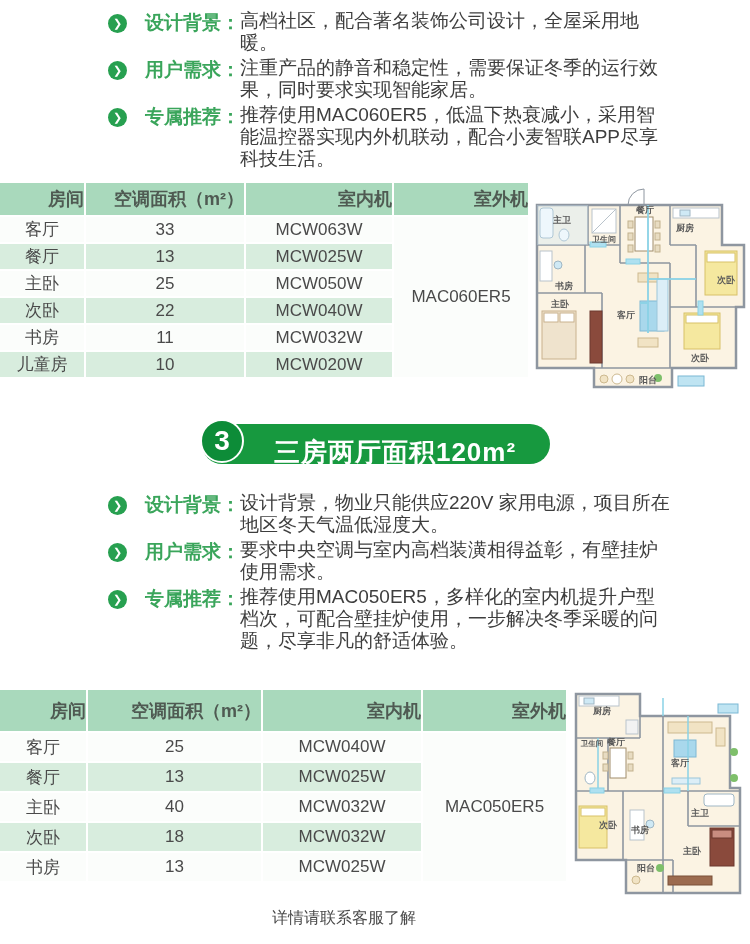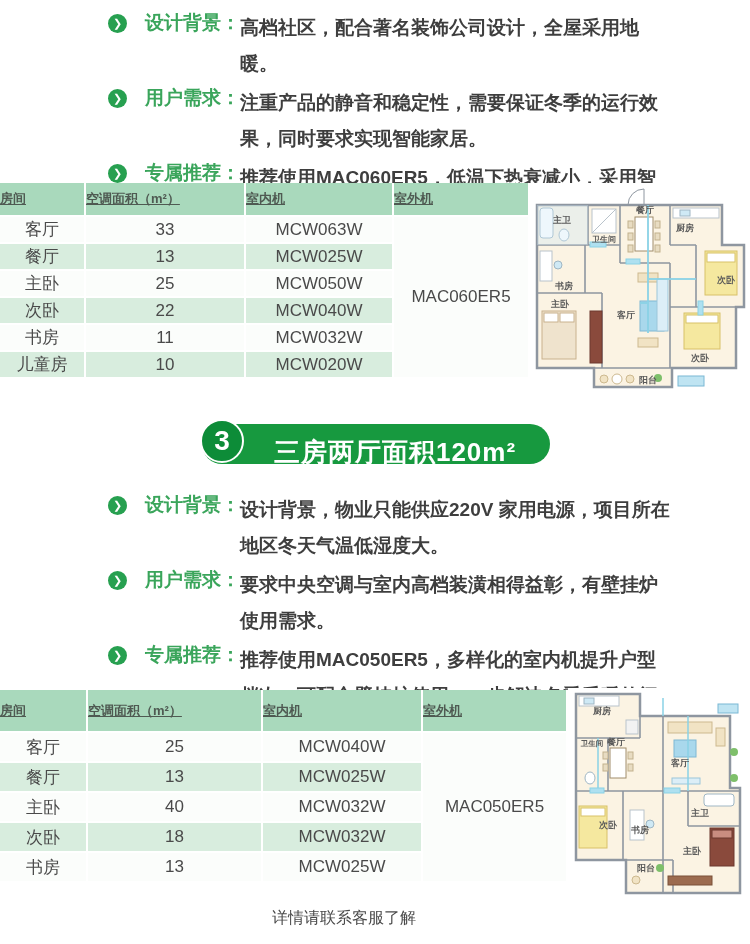--- a/index.html
+++ b/index.html
@@ -13,42 +13,42 @@
   .brow { display:flex; align-items:flex-start; }
   .bicon {
     flex:0 0 19px; width:19px; height:19px; border-radius:50%;
     background:#27a050; color:#fff; font-size:11px; font-weight:700;
     display:flex; align-items:center; justify-content:center; margin-top:4px;
   }
   .blabel {
     font-size:19px; font-weight:700; color:#3aa55b; line-height:26px;
     margin-left:18px; white-space:nowrap;
   }
-  .btext { font-size:19px; font-weight:700; color:#3e3e3e; line-height:36px; width:432px; }
+  .btext { font-size:19px; font-weight:400; color:#3e3e3e; line-height:22px; width:432px; }
   
   .badge {
     position:absolute; top:424px; left:202px; width:348px; height:40px;
     background:#17993f; border-radius:22px;
   }
   .badge-circle {
     position:absolute; left:-2px; top:-5px; width:44px; height:44px;
     border-radius:50%; background:#0d8c38; border:2px solid #ffffff;
     color:#fff; font-size:28px; font-weight:700;
     display:flex; align-items:center; justify-content:center;
   }
   .badge-title {
     position:absolute; left:48px; right:10px; top:12px; height:32px;
     display:flex; align-items:center; justify-content:center;
     color:#ffffff; font-size:26px; font-weight:700; letter-spacing:1px;
   }
   
   table.spec { position:absolute; left:0; border-collapse:separate; border-spacing:0; table-layout:fixed; }
   table.spec th {
-    background:#a9d9bc; color:#4f5a52; font-size:13px; font-weight:700;
-    text-align:left; border-right:2px solid #fff; border-bottom:2px solid #fff;text-decoration:underline;
+    background:#a9d9bc; color:#4f5a52; font-size:18px; font-weight:700;
+    text-align:right; border-right:2px solid #fff; border-bottom:2px solid #fff;
   }
   table.spec td {
     font-size:17px; color:#4a4a4a; font-weight:500; text-align:center;
     border-right:2px solid #fff; border-bottom:2px solid #fff;
   }
   table.spec tr.odd  td { background:#fbfdfb; }
   table.spec tr.even td { background:#d8edde; }
   table.spec td.merged { background:#eff8f2; font-weight:500; }
   #table1 { top:183px; width:530px; }
   #table1 th { height:34px; }

